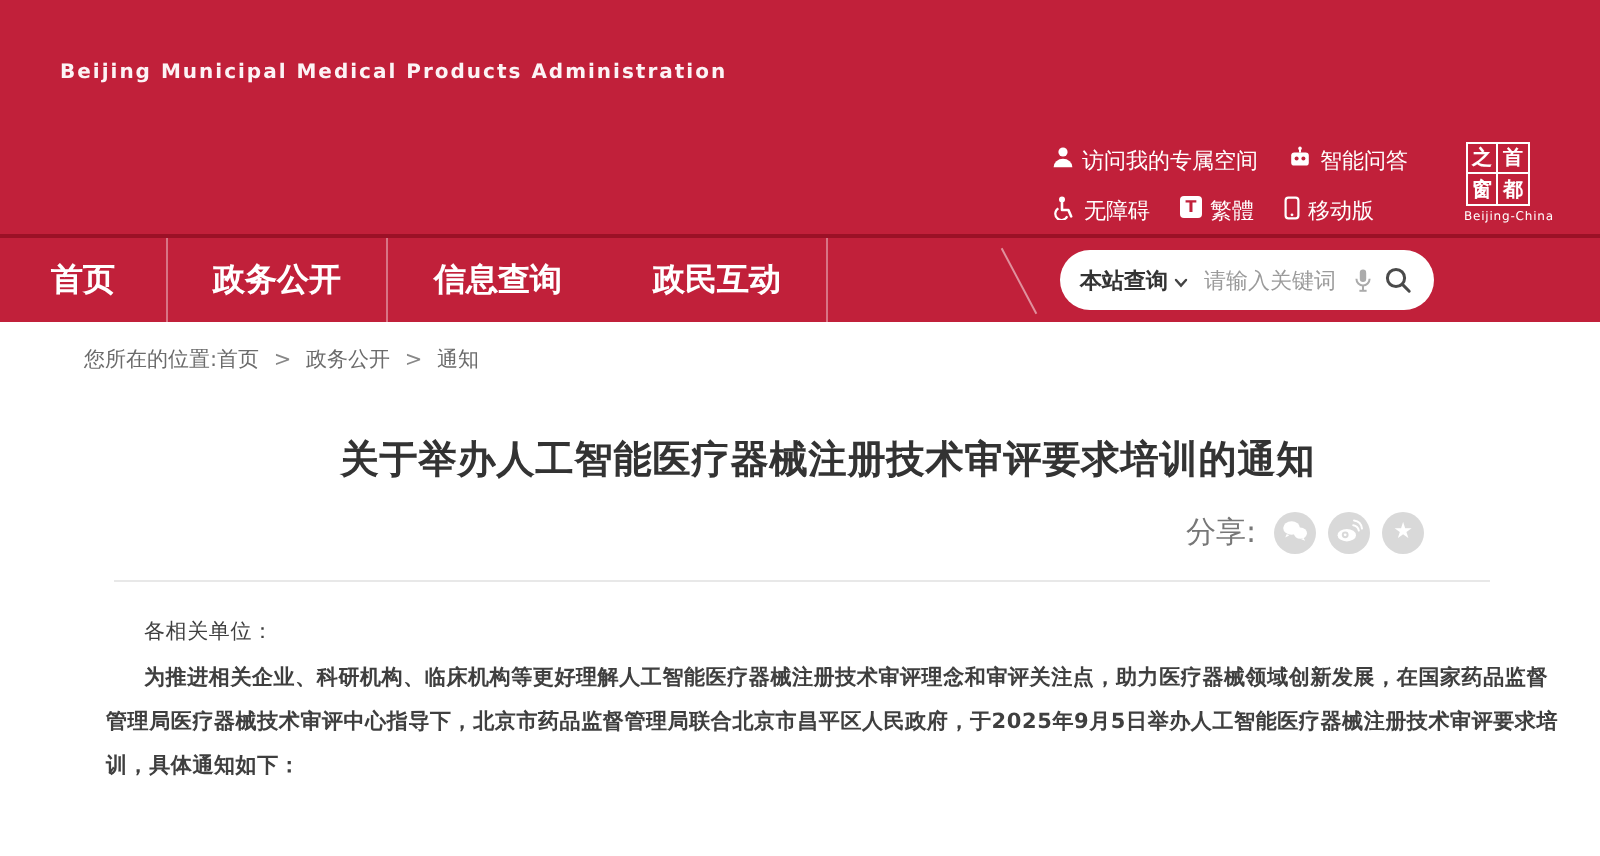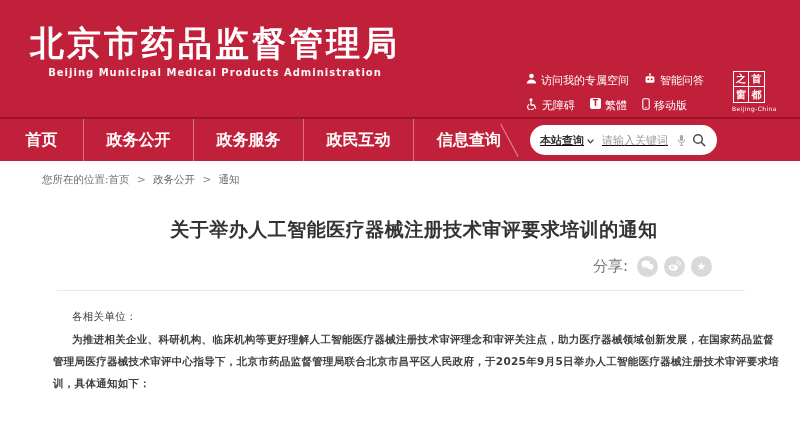--- a/index.html
+++ b/index.html
@@ -28,21 +28,21 @@
   .cw-caption { font-size:6px; letter-spacing:.4px; margin-top:2px; white-space:nowrap; }
 
   
   .nav { position:relative; height:44px; background:#C1203A; border-top:2px solid #9B1126; display:flex; }
   .nav-item { color:#fff; font-size:16px; font-weight:bold; text-align:center; line-height:41px; border-right:1px solid rgba(255,255,255,.38); cursor:pointer; }
   .nav-item.w1 { width:84px; }
   .nav-item.w2 { width:110px; }
   .nav-item.last { border-right:none; }
   .nav-slash { position:absolute; left:509px; top:3px; width:1px; height:37px; background:rgba(255,255,255,.5); transform:rotate(-28deg); }
 
-  .search { position:absolute; left:530px; top:6px; width:187px; height:30px; background:#fff; border-radius:16px; display:flex; align-items:center; padding:0 11px 0 10px;text-decoration:underline; }
+  .search { position:absolute; left:530px; top:6px; width:187px; height:30px; background:#fff; border-radius:16px; display:flex; align-items:center; padding:0 11px 0 10px; }
   .search-scope { display:flex; align-items:center; gap:3px; font-size:11px; font-weight:bold; color:#333; cursor:pointer; white-space:nowrap; }
   .search-input { flex:1; min-width:0; border:none; outline:none; font-size:11px; color:#333; margin-left:8px; background:transparent; font-family:inherit; }
   .search-input::placeholder { color:#9B9B9B; }
   .mic-btn, .mag-btn { display:flex; align-items:center; cursor:pointer; margin-left:6px; }
 
   
   .breadcrumb { margin:12px 0 0 42px; font-size:10.5px; color:#6B6B6B; }
   .breadcrumb a { color:#6B6B6B; text-decoration:none; cursor:pointer; }
   .crumb-sep { margin:0 4px; color:#888; }
 
@@ -61,21 +61,20 @@
   .para { text-indent:19px; margin-top:1px;font-weight:bold; }
 </style>
 </head>
 <body>
 
 <div class="page">
 
   <div class="header">
 
     <div class="brand">
-      <div class="brand-cn">北京市药品监督管理局</div>
       <div class="brand-en">Beijing Municipal Medical Products Administration</div>
     </div>
 
     <div class="quick">
       <div class="quick-row">
         <span class="qlink">
           <span>
             <svg width="11" height="11" viewBox="0 0 11 11">
                 <circle cx="5.5" cy="3" r="2.3" fill="#fff"></circle>
                 <path d="M0.8 10.6 a4.7 4.2 0 0 1 9.4 0 z" fill="#fff"></path>
@@ -130,23 +129,22 @@
         <span>窗</span>
         <span>都</span>
       </div>
       <div class="cw-caption">Beijing-China</div>
     </div>
   </div>
 
   <div class="nav">
     <div class="nav-item w1">首页</div>
     <div class="nav-item w2">政务公开</div>
-    <div class="nav-item w2">政务服务</div>
+    <div class="nav-item w2 last">信息查询</div>
     <div class="nav-item w2">政民互动</div>
-    <div class="nav-item w2 last">信息查询</div>
     <div class="nav-slash"></div>
 
     <div class="search">
       <span class="search-scope">
         <span>本站查询</span>
         <span>
           <svg width="7" height="5" viewBox="0 0 7 5">
               <polyline points="1,1 3.5,3.8 6,1" stroke="#444" stroke-width="1.2" fill="none" stroke-linecap="round"></polyline>
             </svg>
         </span>

